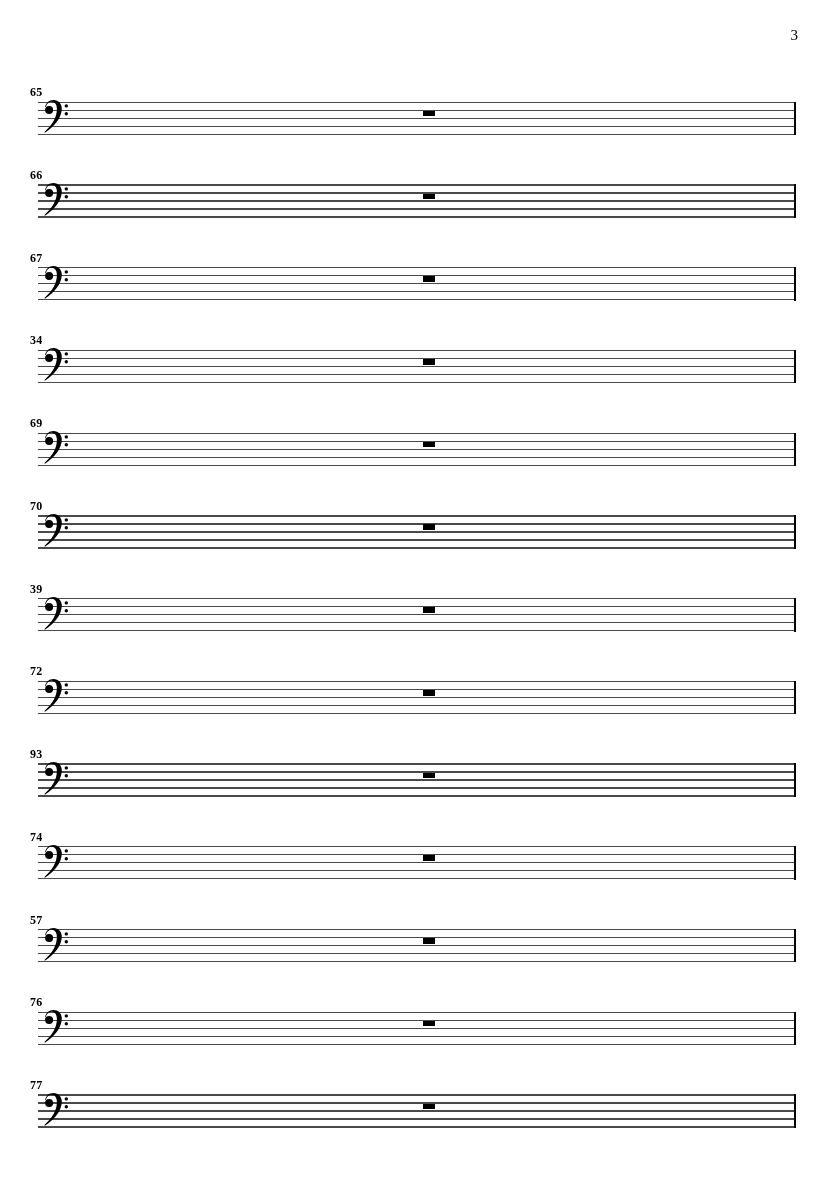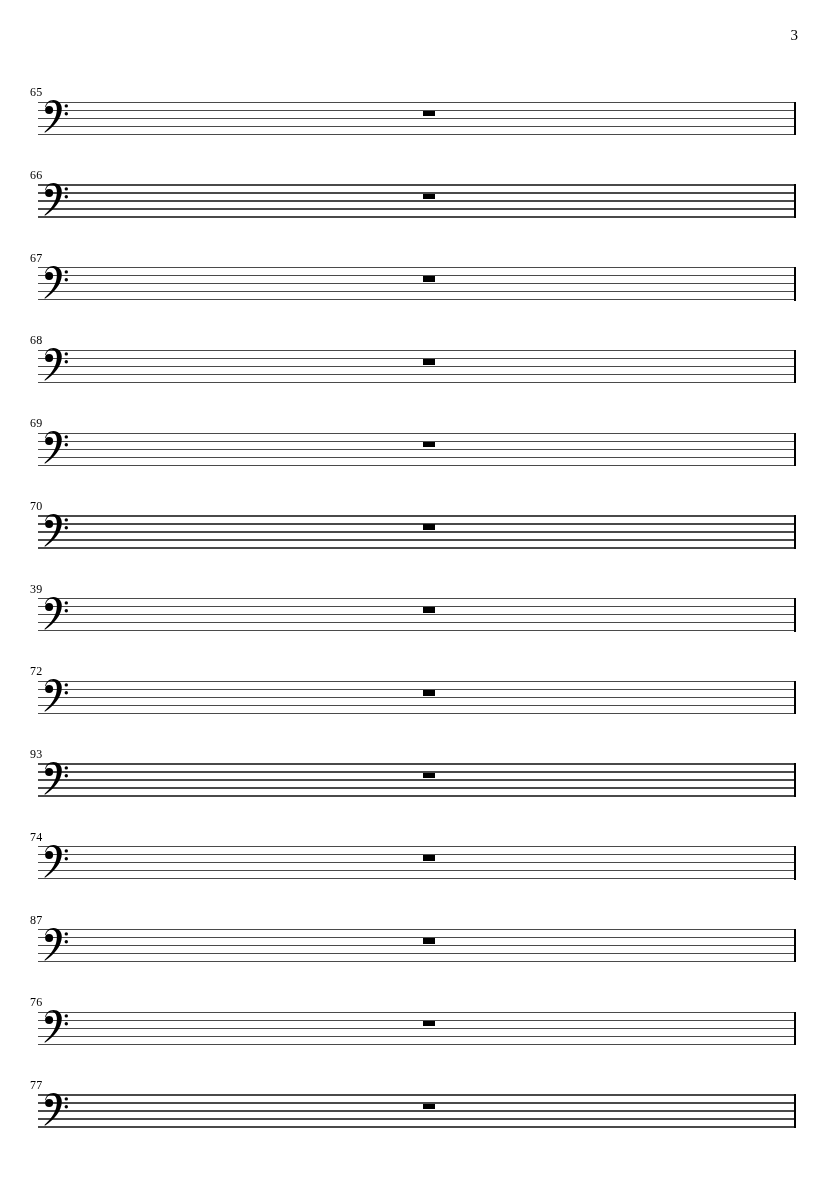--- a/index.html
+++ b/index.html
@@ -30,20 +30,21 @@
     height: 0;
   }
 
   .measure-number {
     position: absolute;
     left: 30px;
     top: -16px;
     font-size: 12px;
     line-height: 12px;
     letter-spacing: 0.3px;
+    font-weight: bold;
   }
 
   .staff {
     position: absolute;
     left: 38px;
     top: 0;
     width: 758px;
     height: 34px;
   }
 
@@ -171,21 +172,21 @@
           C 6.7,2.7 4.5,4.7 3.9,7.7 Z"></path>
         <circle cx="24.3" cy="6.9" r="1.7" fill="#000"></circle>
         <circle cx="24.3" cy="14.8" r="1.7" fill="#000"></circle>
       </svg>
 
       <div class="whole-rest"></div>
       <div class="barline"></div>
     </div>
   </div>
       <div class="system" style="top: 350.46px;">
-    <div class="measure-number">68</div>
+    <div class="measure-number">34</div>
 
     <div class="staff">
       <div class="staff-line l1"></div>
       <div class="staff-line l2"></div>
       <div class="staff-line l3"></div>
       <div class="staff-line l4"></div>
       <div class="staff-line l5"></div>
 
       <svg class="clef" viewBox="0 0 27 37" xmlns="http://www.w3.org/2000/svg">
         <circle cx="7.1" cy="10.9" r="4.0" fill="#000"></circle>
@@ -367,21 +368,21 @@
           C 6.7,2.7 4.5,4.7 3.9,7.7 Z"></path>
         <circle cx="24.3" cy="6.9" r="1.7" fill="#000"></circle>
         <circle cx="24.3" cy="14.8" r="1.7" fill="#000"></circle>
       </svg>
 
       <div class="whole-rest"></div>
       <div class="barline"></div>
     </div>
   </div>
       <div class="system" style="top: 929.5px;">
-    <div class="measure-number">87</div>
+    <div class="measure-number">57</div>
 
     <div class="staff">
       <div class="staff-line l1"></div>
       <div class="staff-line l2"></div>
       <div class="staff-line l3"></div>
       <div class="staff-line l4"></div>
       <div class="staff-line l5"></div>
 
       <svg class="clef" viewBox="0 0 27 37" xmlns="http://www.w3.org/2000/svg">
         <circle cx="7.1" cy="10.9" r="4.0" fill="#000"></circle>

